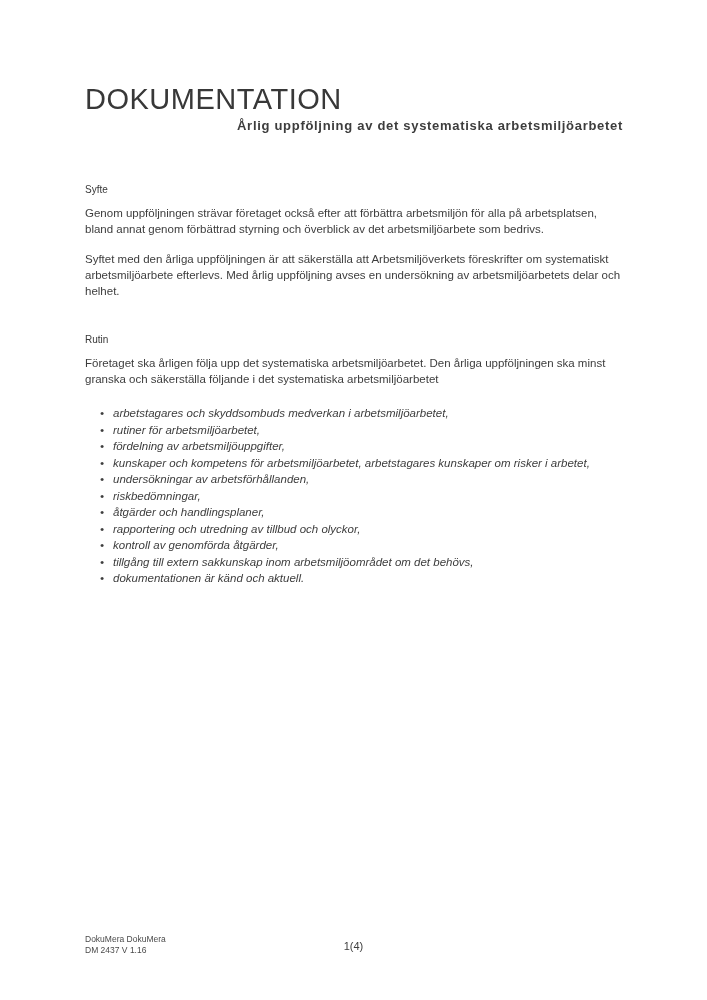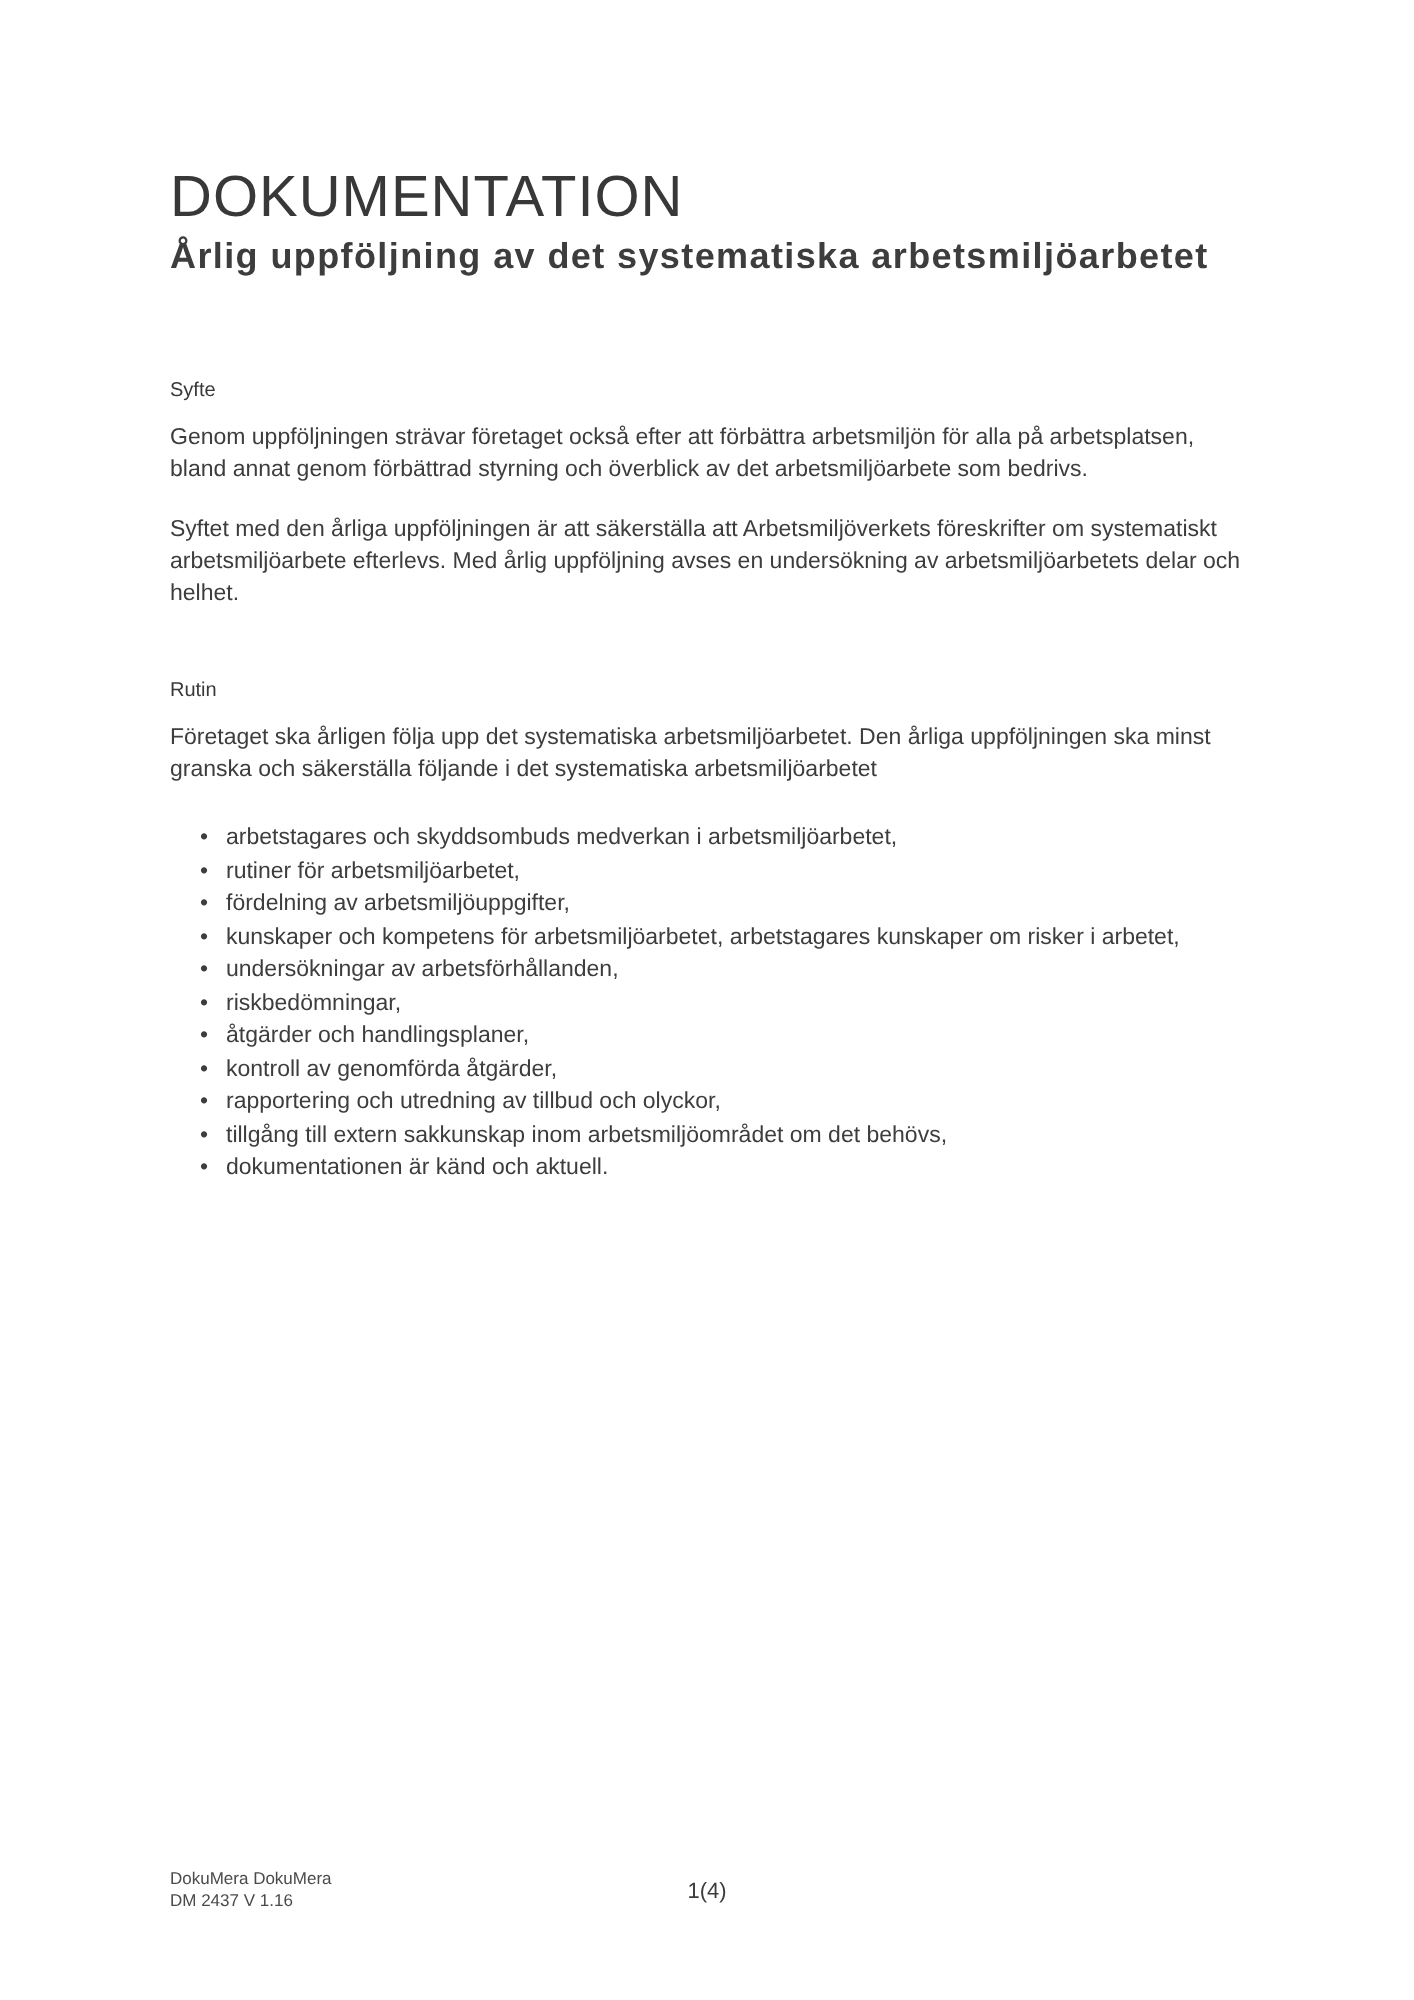--- a/index.html
+++ b/index.html
@@ -21,24 +21,25 @@
   .doc-title {
     margin: 84px 0 0 0;
     font-size: 29px;
     font-weight: 400;
     letter-spacing: 0.5px;
     line-height: 30px;
     color: #383838;
   }
   .doc-subtitle {
     margin-top: 4px;
-    font-size: 18px;
+    font-size: 13px;
     font-weight: 700;
     letter-spacing: 0.7px;
     color: #3d3d3d;
+    text-align: right;
   }
   .section-heading {
     font-size: 10px;
     font-weight: 400;
     line-height: 18px;
     color: #383838;
     margin: 0;
   }
   .heading-syfte { margin-top: 48px; }
   .heading-rutin { margin-top: 32px; }
@@ -53,20 +54,21 @@
     list-style: none;
     margin: 18px 0 0 0;
     padding: 0 0 0 15px;
   }
   ul.bullet-list li {
     position: relative;
     padding-left: 13px;
     font-size: 11.5px;
     line-height: 16.5px;
     color: #3d3d3d;
+    font-style: italic;
   }
   ul.bullet-list li::before {
     content: "\2022";
     position: absolute;
     left: 0;
     top: 0;
   }
   .page-number {
     position: absolute;
     top: 940px;
@@ -104,22 +106,22 @@
       <h2 class="section-heading heading-rutin">Rutin</h2>
       <p class="body-text">Företaget ska årligen följa upp det systematiska arbetsmiljöarbetet. Den årliga uppföljningen ska minst granska och säkerställa följande i det systematiska arbetsmiljöarbetet</p>
       <ul class="bullet-list">
         <li>arbetstagares och skyddsombuds medverkan i arbetsmiljöarbetet,</li>
         <li>rutiner för arbetsmiljöarbetet,</li>
         <li>fördelning av arbetsmiljöuppgifter,</li>
         <li>kunskaper och kompetens för arbetsmiljöarbetet, arbetstagares kunskaper om risker i arbetet,</li>
         <li>undersökningar av arbetsförhållanden,</li>
         <li>riskbedömningar,</li>
         <li>åtgärder och handlingsplaner,</li>
+        <li>rapportering och utredning av tillbud och olyckor,</li>
         <li>kontroll av genomförda åtgärder,</li>
-        <li>rapportering och utredning av tillbud och olyckor,</li>
         <li>tillgång till extern sakkunskap inom arbetsmiljöområdet om det behövs,</li>
         <li>dokumentationen är känd och aktuell.</li>
       </ul>
     </section>
 
   </div>
 
   <div class="page-number">1(4)</div>
 
   <div class="footer-copyright">

